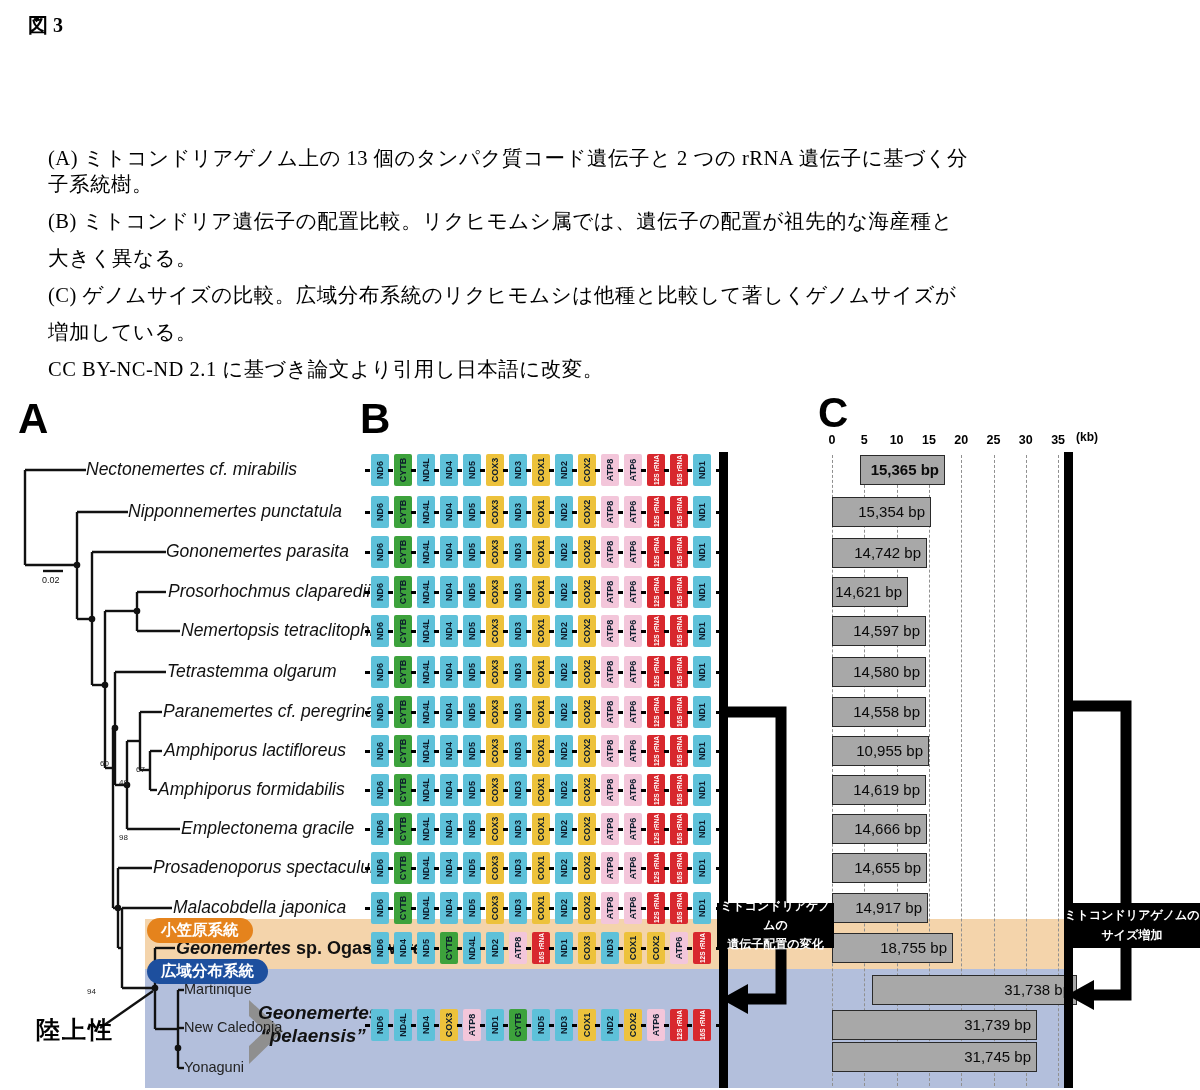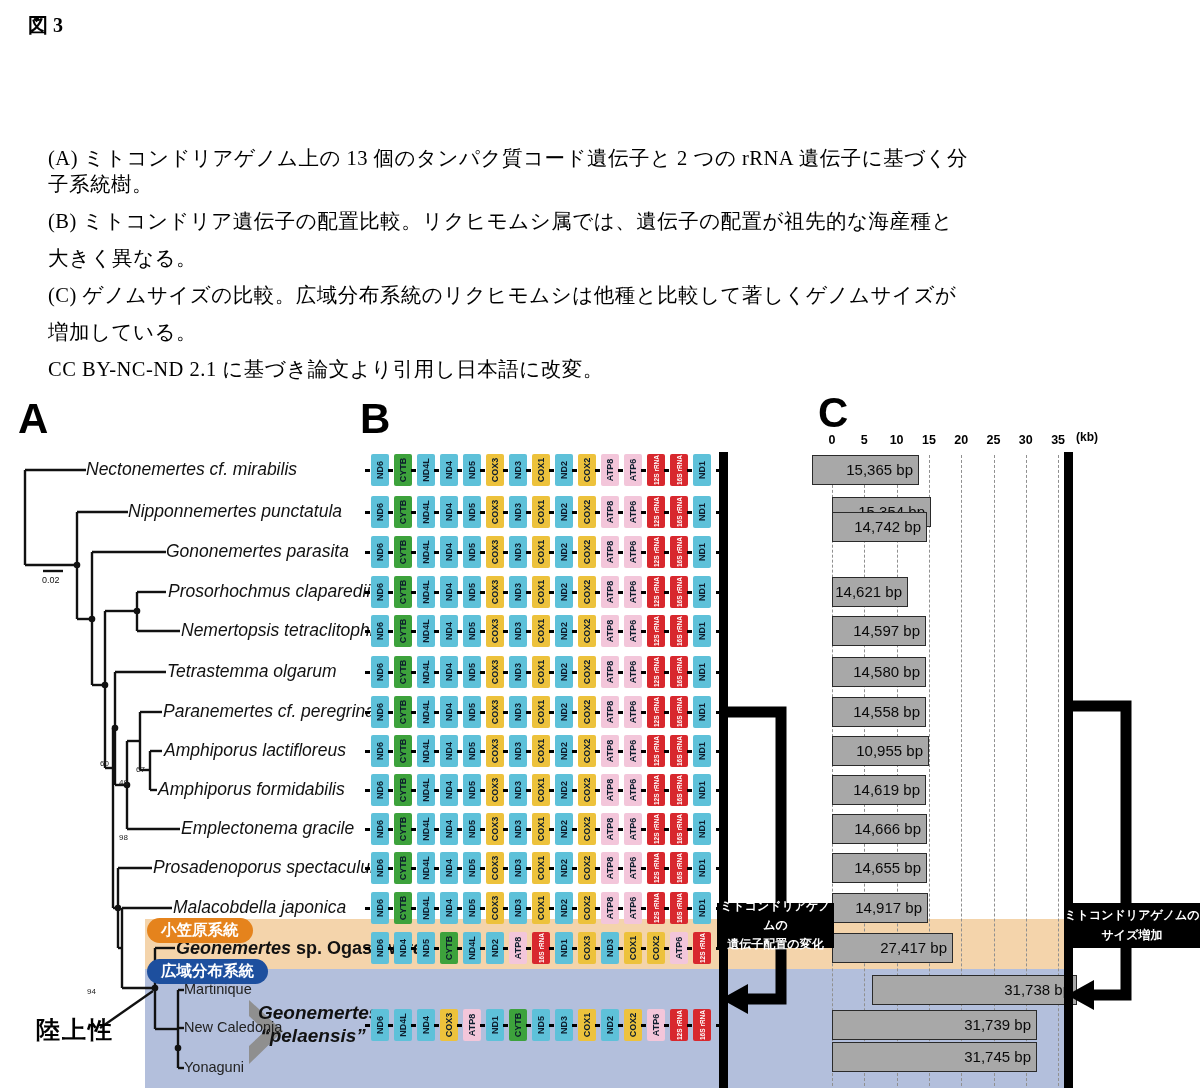--- a/index.html
+++ b/index.html
@@ -1067,27 +1067,27 @@
       <div class="abs tick" style="left: 896.6px;">10</div>
       <div class="abs tick" style="left: 928.9px;">15</div>
       <div class="abs tick" style="left: 961.2px;">20</div>
       <div class="abs tick" style="left: 993.5px;">25</div>
       <div class="abs tick" style="left: 1025.8px;">30</div>
       <div class="abs tick" style="left: 1058.1px;">35</div>
     </div>
   <div class="abs" id="kb-unit" style="left:1076px;top:430px;">(kb)</div>
 
   <div id="c-bars">
-      <div class="abs cbar" style="left: 812px; top: 455px; width: 107px;">
+      <div class="abs cbar" style="left: 860px; top: 455px; width: 85px; font-weight: bold;">
         <div class="cbar-label">15,365 bp</div>
       </div>
       <div class="abs cbar" style="left: 832px; top: 497px; width: 99px;">
         <div class="cbar-label">15,354 bp</div>
       </div>
-      <div class="abs cbar" style="left: 832px; top: 512px; width: 95px;">
+      <div class="abs cbar" style="left: 832px; top: 538px; width: 95px;">
         <div class="cbar-label">14,742 bp</div>
       </div>
       <div class="abs cbar" style="left: 832px; top: 577px; width: 76px;">
         <div class="cbar-label">14,621 bp</div>
       </div>
       <div class="abs cbar" style="left: 832px; top: 616px; width: 94px;">
         <div class="cbar-label">14,597 bp</div>
       </div>
       <div class="abs cbar" style="left: 832px; top: 657px; width: 94px;">
         <div class="cbar-label">14,580 bp</div>
@@ -1104,21 +1104,21 @@
       <div class="abs cbar" style="left: 832px; top: 814px; width: 95px;">
         <div class="cbar-label">14,666 bp</div>
       </div>
       <div class="abs cbar" style="left: 832px; top: 853px; width: 95px;">
         <div class="cbar-label">14,655 bp</div>
       </div>
       <div class="abs cbar" style="left: 832px; top: 893px; width: 96px;">
         <div class="cbar-label">14,917 bp</div>
       </div>
       <div class="abs cbar" style="left: 832px; top: 933px; width: 121px;">
-        <div class="cbar-label">27,417 bp</div>
+        <div class="cbar-label">18,755 bp</div>
       </div>
       <div class="abs cbar" style="left: 832px; top: 975px; width: 205px; margin-left: 40px;">
         <div class="cbar-label">31,738 bp</div>
       </div>
       <div class="abs cbar" style="left: 832px; top: 1010px; width: 205px;">
         <div class="cbar-label">31,739 bp</div>
       </div>
       <div class="abs cbar" style="left: 832px; top: 1042px; width: 205px;">
         <div class="cbar-label">31,745 bp</div>
       </div>

